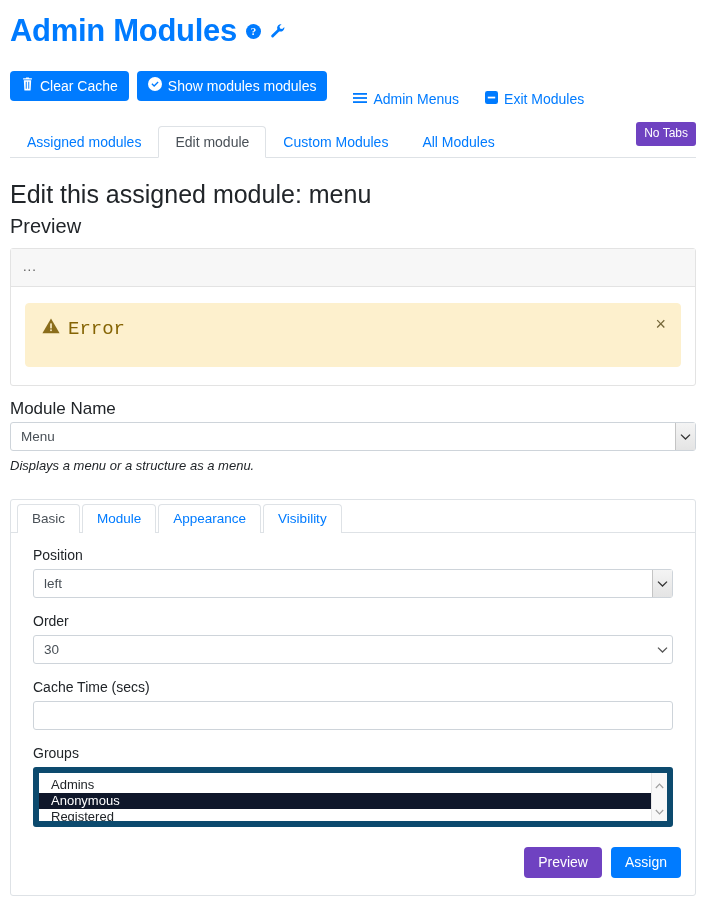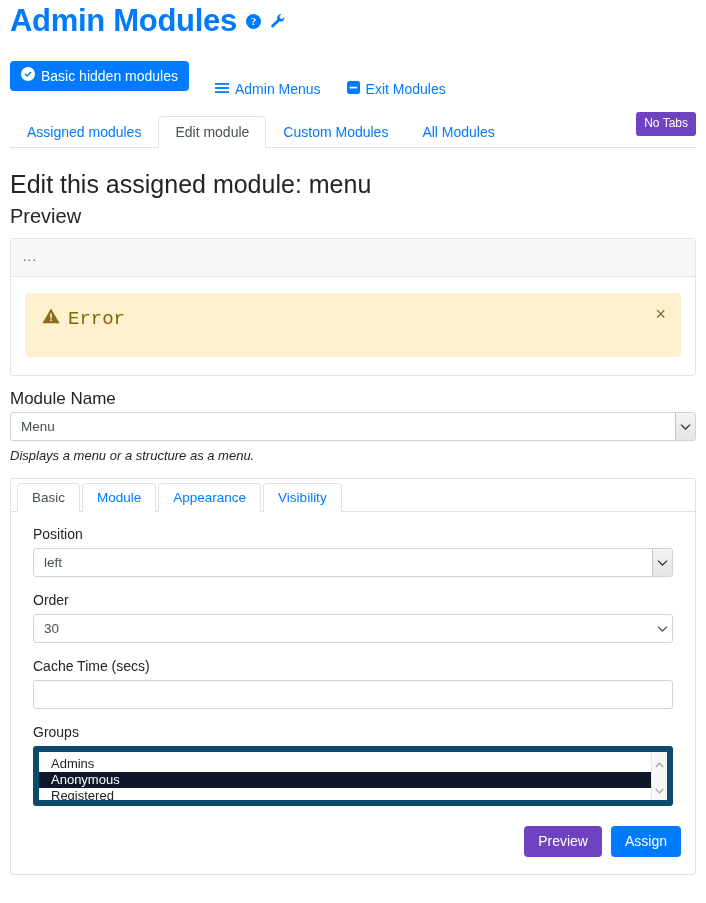--- a/index.html
+++ b/index.html
@@ -16,21 +16,21 @@
     overflow: hidden;
   }
 
   .page { padding: 0 10px; box-sizing: border-box; width: 706px; }
 
   
   .page-title-row {
     display: flex;
     align-items: center;
     gap: 9px;
-    padding-top: 2px;
+    padding-top: 12px;
   }
   .page-title {
     font-size: 31px;
     line-height: 38px;
     font-weight: 700;
     color: #007bff;
     letter-spacing: -0.3px;
   }
   .title-icon { display: inline-flex; align-items: center; }
   .help-circle {
@@ -225,21 +225,21 @@
   .help-note {
     font-style: italic;
     font-size: 13px;
     color: #212529;
     line-height: 17px;
     margin-top: 6px;
   }
 
   
   .panel {
-    margin-top: 14px;
+    margin-top: 25px;
     border: 1px solid #dee2e6;
     border-radius: 3px;
     background: #ffffff;
   }
   .inner-tabs {
     display: flex;
     align-items: flex-end;
     padding: 6px 6px 0 6px;
     border-bottom: 1px solid #dee2e6;
     height: 33px;
@@ -358,29 +358,37 @@
       <span class="help-circle">?</span>
     </span>
     <span class="title-icon">
       <svg width="16" height="16" viewBox="0 0 16 16" aria-hidden="true">
         <path d="M11.6 1.2a4 4 0 0 0-4.3 5.2L1.6 12a1.4 1.4 0 0 0 0 2 1.4 1.4 0 0 0 2 0l5.6-5.6a4 4 0 0 0 5.2-4.3L12.2 6 10 5.5 9.5 3.3z" fill="#007bff"></path>
       </svg>
     </span>
   </div>
 
   <div class="toolbar">
+    <button class="btn btn-primary">
+      <span>
+        <svg width="13" height="14" viewBox="0 0 14 16" aria-hidden="true">
+          <path d="M5.5 0.5h3l0.5 1h3v1.3H2V1.5h3zM2.8 3.6h8.4l-0.6 11.2a0.7 0.7 0 0 1-0.7 0.7H4.1a0.7 0.7 0 0 1-0.7-0.7zM5 5.4v8h1.1v-8zm2.9 0v8H9v-8z" fill="#ffffff"></path>
+        </svg>
+      </span>
+      <span>Clear Cache</span>
+    </button>
 
     <button class="btn btn-primary">
       <span>
         <svg width="14" height="14" viewBox="0 0 16 16" aria-hidden="true">
           <circle cx="8" cy="8" r="8" fill="#ffffff"></circle>
           <path d="M7 11.4 3.9 8.3l1.1-1.1L7 9.2l4-4 1.1 1.1z" fill="#007bff"></path>
         </svg>
       </span>
-      <span>Basic hidden modules</span>
+      <span>Show modules modules</span>
     </button>
 
     <button class="btn btn-link first">
       <span>
         <svg width="14" height="12" viewBox="0 0 14 12" aria-hidden="true">
           <rect x="0" y="1" width="14" height="1.8" fill="#007bff"></rect>
           <rect x="0" y="5.1" width="14" height="1.8" fill="#007bff"></rect>
           <rect x="0" y="9.2" width="14" height="1.8" fill="#007bff"></rect>
         </svg>
       </span>

